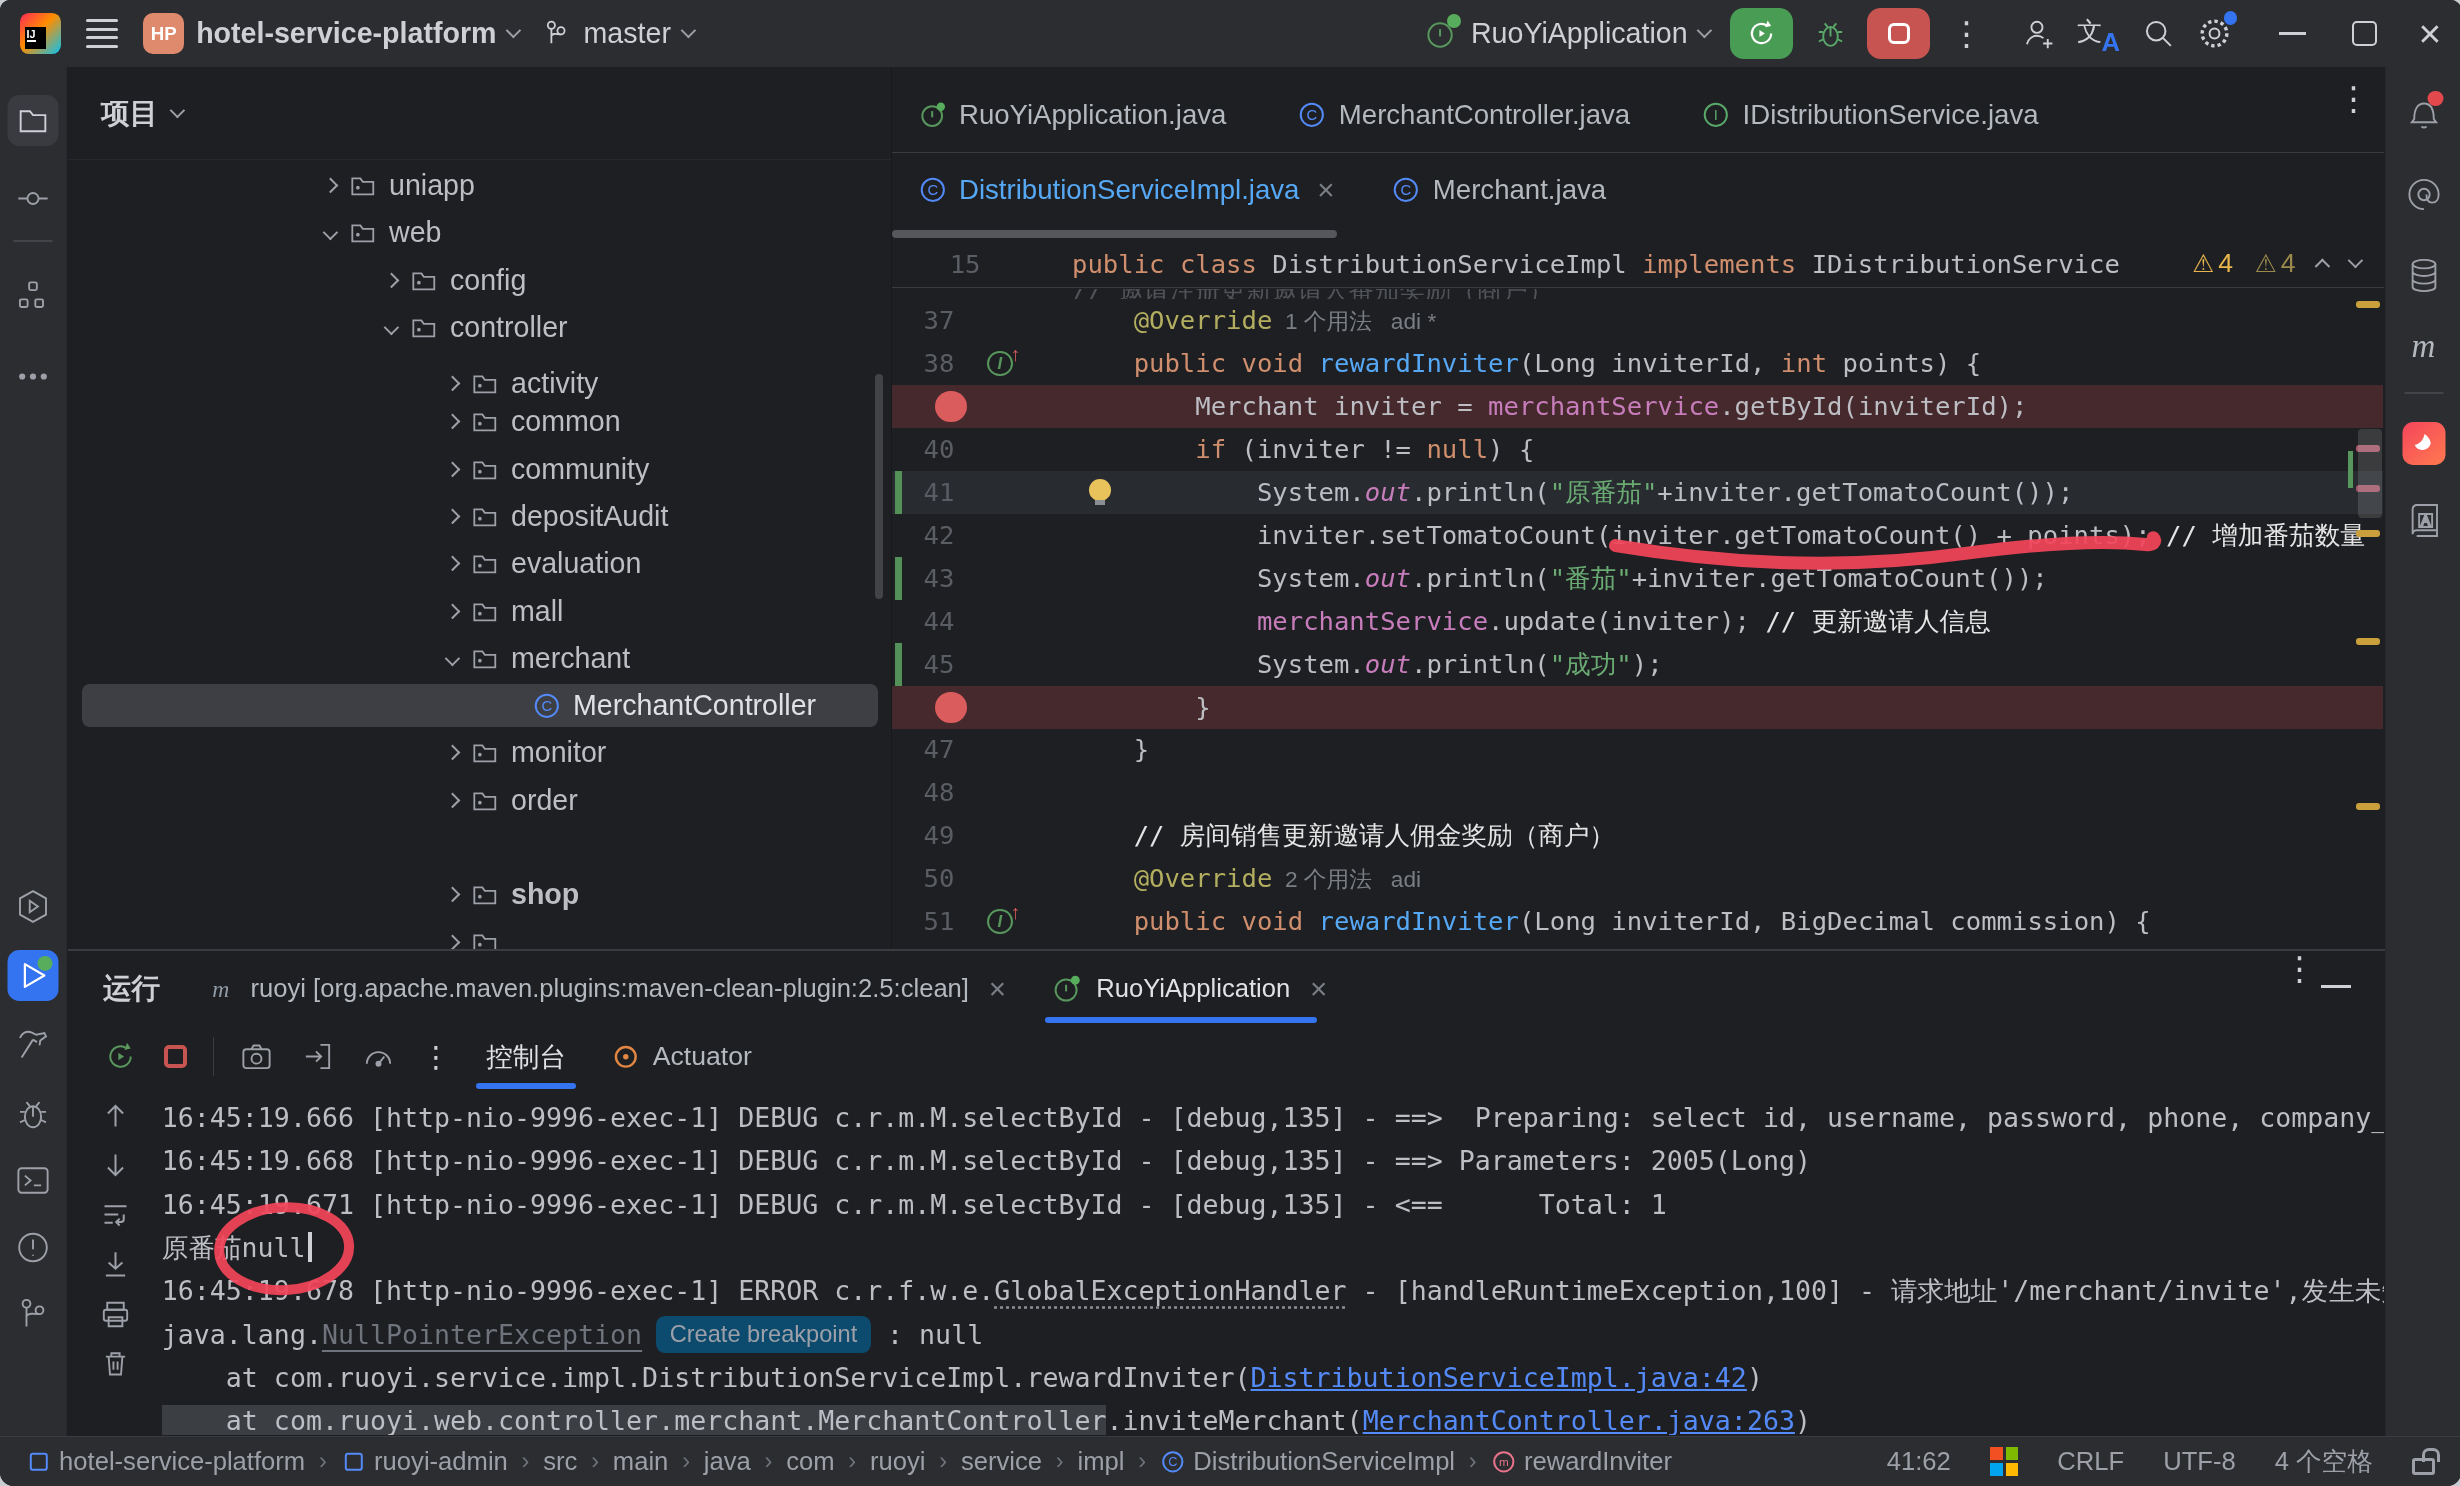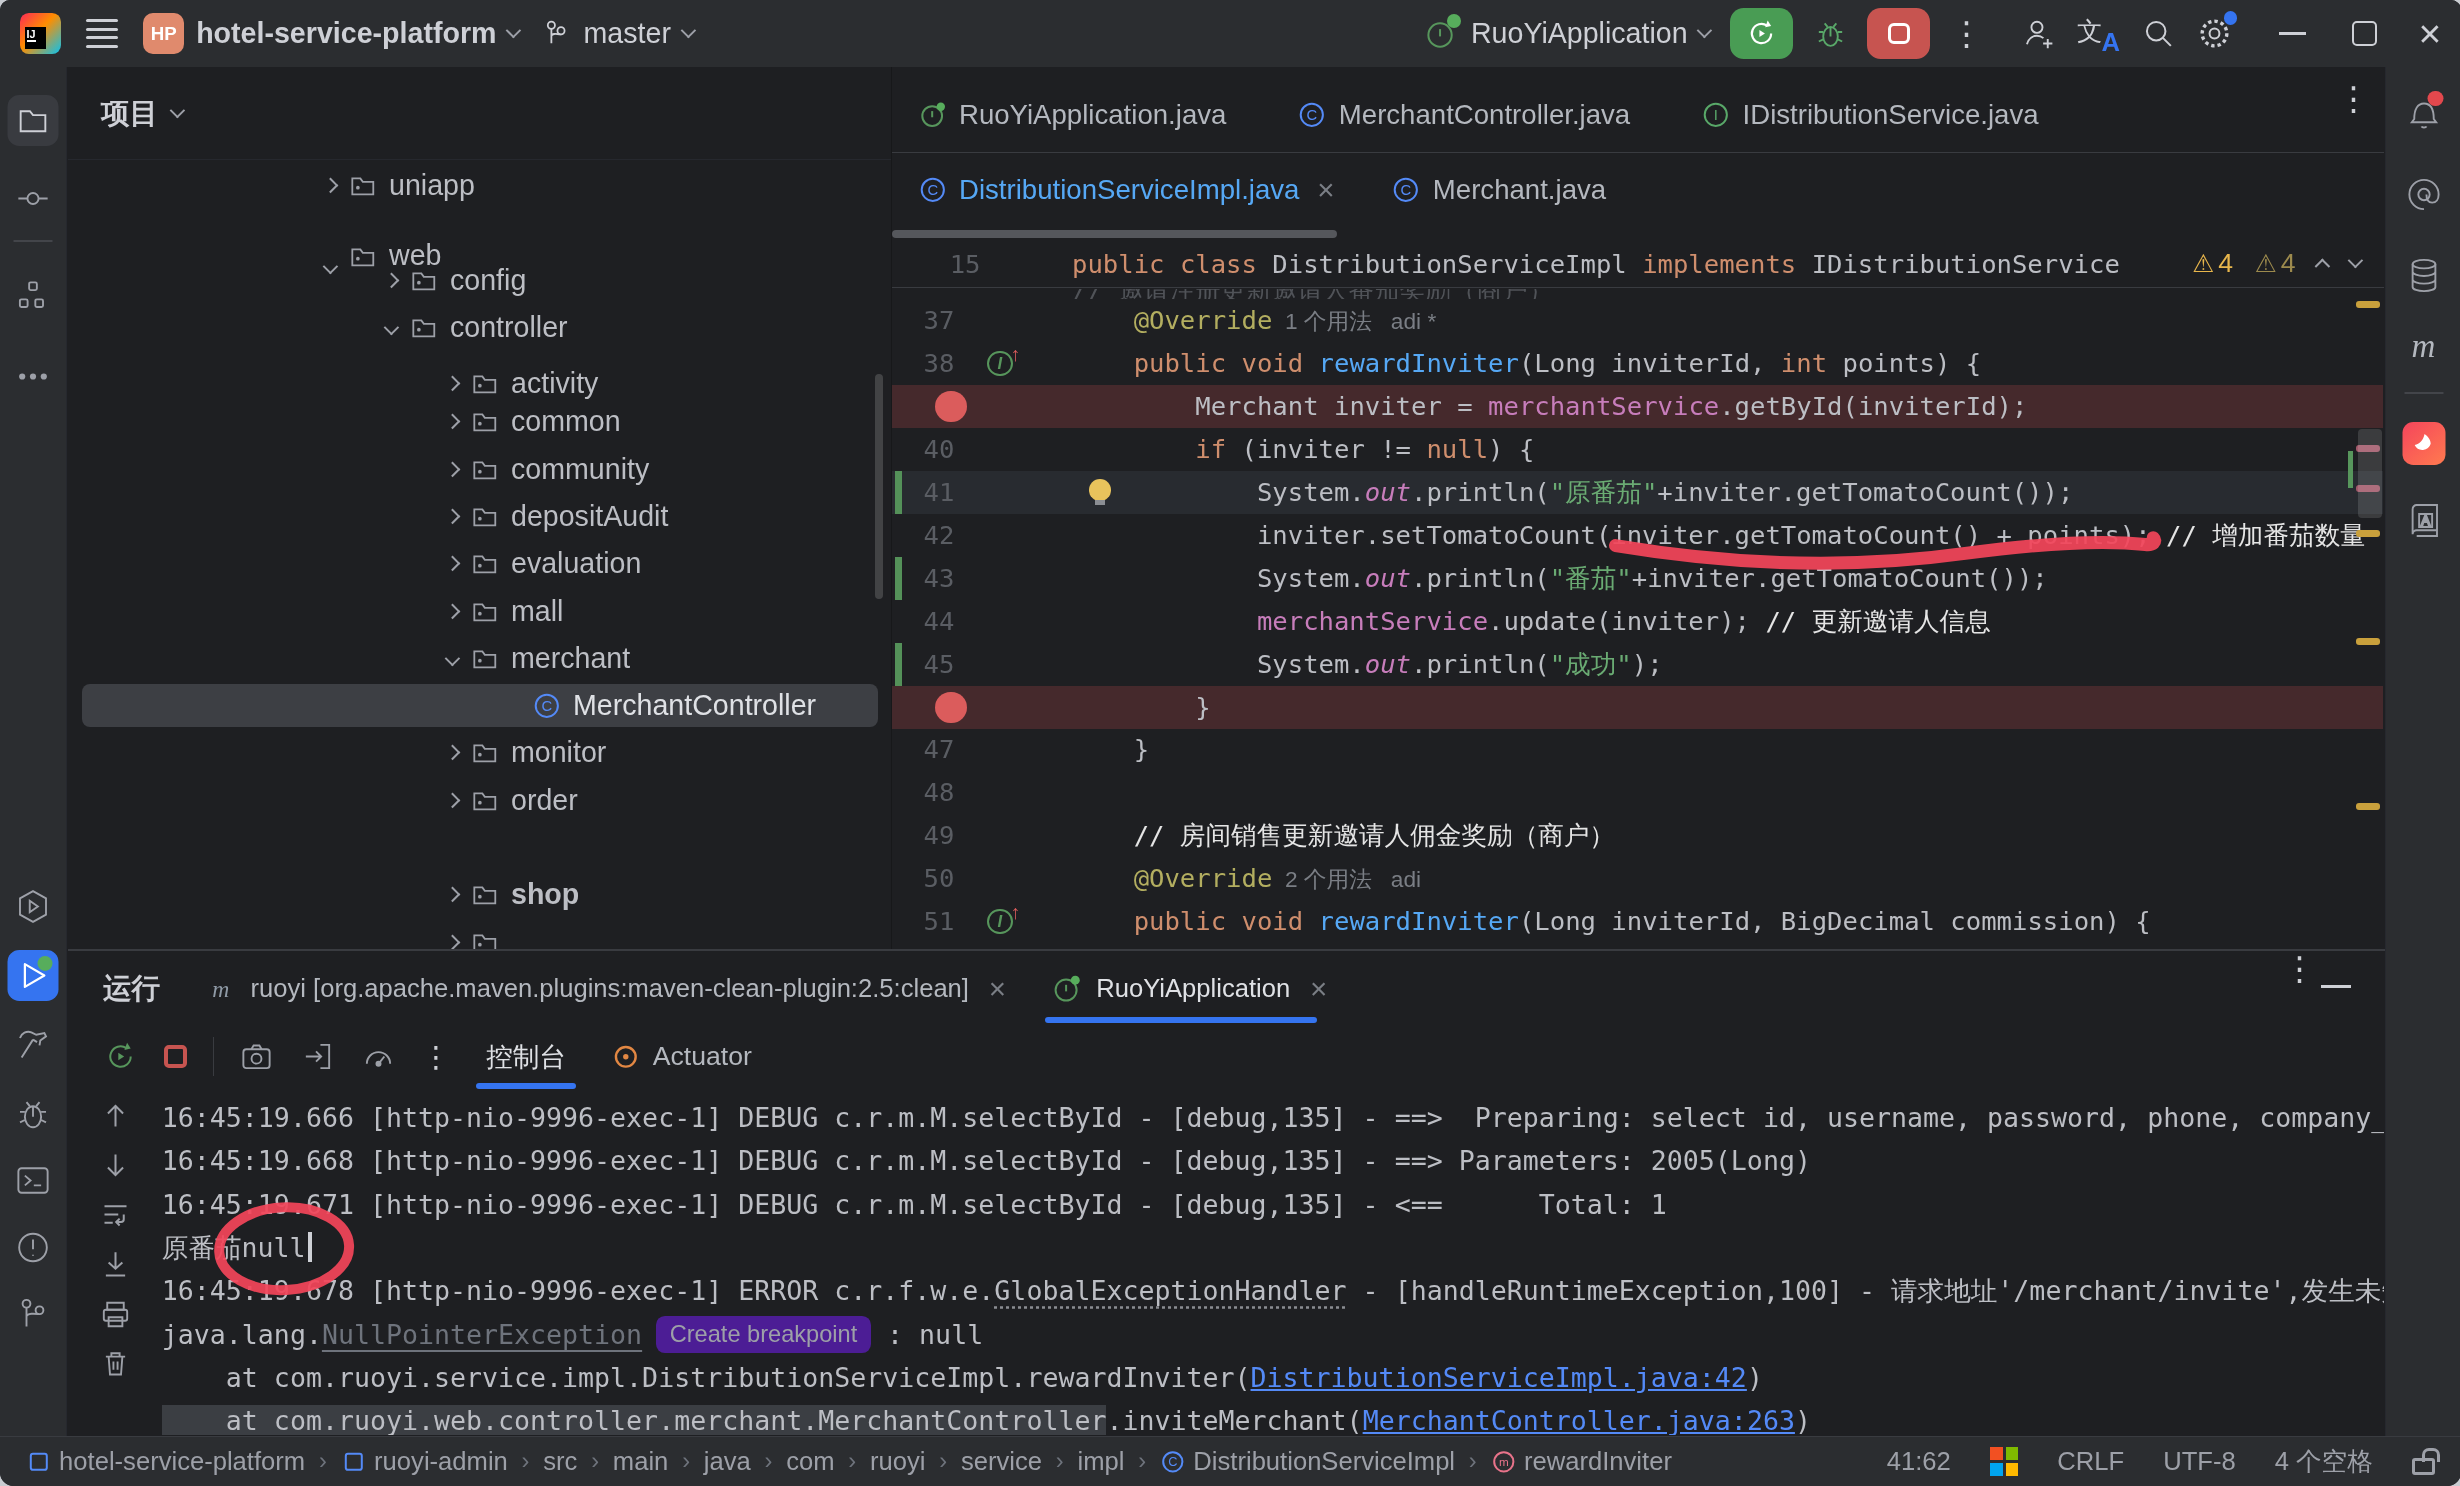--- a/index.html
+++ b/index.html
@@ -115,21 +115,21 @@
   #contab::after{content:"";position:absolute;left:0;right:0;bottom:0;height:5.9px;border-radius:3px;background:var(--accent)}
   #acttab{font-size:26.6px;color:var(--fg2);display:flex;align-items:center;gap:11.8px;padding:0 9.9px}
   #ctoolbar{position:absolute;left:83px;top:1093px;width:65px;height:343px;display:flex;flex-direction:column;align-items:center;gap:16.7px;padding-top:5.9px}
   #console{position:absolute;left:150px;top:1096px;width:2234px;height:339px;overflow:hidden;background:var(--bg)}
   .csrow{position:absolute;left:11.8px;width:2364px;height:43px;font:26.6px/43px var(--mono);color:#bcbec4;white-space:pre}
   .cs-n{}
   .cs-lnk{color:#548af7;text-decoration:underline}
   .cs-du{text-decoration:underline dotted #8a8d92;text-underline-offset:5.9px}
   .cs-dim{color:#6e737c;text-decoration:underline;text-underline-offset:5.9px}
   .cs-hl{background:#3b3e43}
-  .cs-chip{display:inline-block;background:#4c1d95;color:#9da0a8;border-radius:8.9px;padding:0 13.8px;margin-left:13.8px;font:23.6px/37px var(--ui);vertical-align:2px}
+  .cs-chip{display:inline-block;background:#0c4a6e;color:#9da0a8;border-radius:8.9px;padding:0 13.8px;margin-left:13.8px;font:23.6px/37px var(--ui);vertical-align:2px}
   .caret{display:inline-block;width:3.9px;height:29.6px;background:#ced0d6;vertical-align:-4.9px;margin-left:2px}
 
   
   #statusbar{position:absolute;left:0;top:1436px;width:2461px;height:50px;background:var(--bar);border-top:1px solid var(--line);display:flex;align-items:center;padding:0 25.6px;z-index:6}
   #crumbs{display:flex;align-items:center;gap:13.8px;font-size:25.6px;color:#9da0a8;white-space:nowrap;overflow:hidden;flex:1}
   .crumb{display:flex;align-items:center;gap:7.9px}
   .csep{color:#6e737c;font-size:23.6px}
   #statusR{display:flex;align-items:center;gap:39px;font-size:25.6px;color:#9da0a8}
   .winlogo{display:grid;grid-template-columns:12.8px 12.8px;grid-template-rows:12.8px 12.8px;gap:3px}
   .winlogo i{display:block}
@@ -356,21 +356,21 @@
         <span style="width: 257px; display: inline-block;"></span>
         <span class="chev r" style="margin: 0px 11.8px 0px 0px;"></span>
         <span class="ic">
           <svg width="29.6" height="29.6" viewBox="0 0 24 24">
             <path d="M3.5 6h6.5l2 2.8H20.5V19H3.5z" fill="none" stroke="#9da0a8" stroke-width="1.8"></path>
             <circle cx="8" cy="13.5" r="1.5" fill="#9da0a8"></circle>
           </svg>
         </span>
         <span class="tlabel">uniapp</span>
       </div>
-      <div class="trow" style="top: 63px; align-items: flex-end;">
+      <div class="trow" style="top: 47px;">
         <span style="width: 257px; display: inline-block;"></span>
         <span class="chev d" style="margin: 0px 11.8px 0px 0px;"></span>
         <span class="ic">
           <svg width="29.6" height="29.6" viewBox="0 0 24 24">
             <path d="M3.5 6h6.5l2 2.8H20.5V19H3.5z" fill="none" stroke="#9da0a8" stroke-width="1.8"></path>
             <circle cx="8" cy="13.5" r="1.5" fill="#9da0a8"></circle>
           </svg>
         </span>
         <span class="tlabel">web</span>
       </div>

